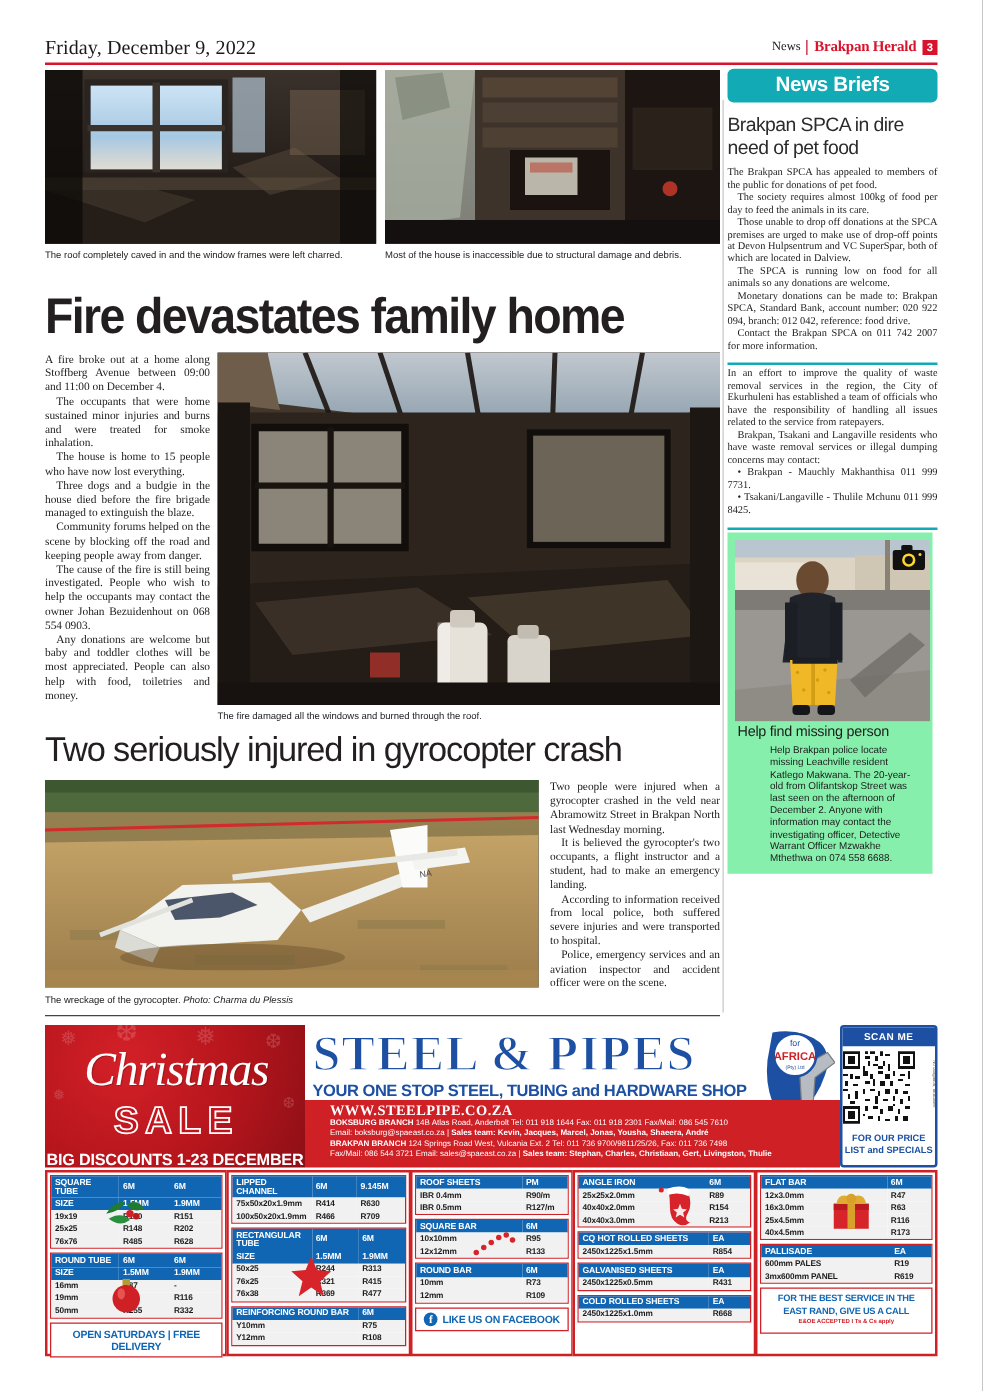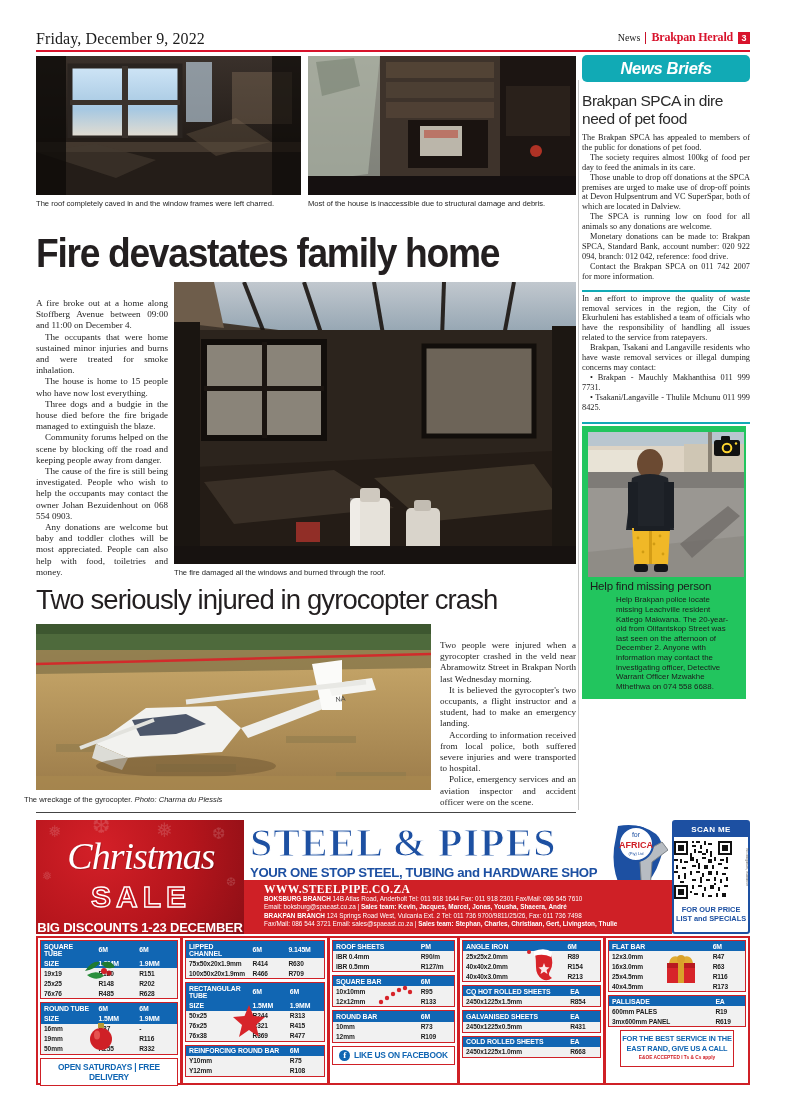--- a/index.html
+++ b/index.html
@@ -27,37 +27,37 @@
   .burn1{background:
      linear-gradient(180deg,#2c2622 0%,#1b1714 100%);}
 
   
   .hl-main{position:absolute;left:36px;top:232px;width:540px;font-family:"Liberation Sans",sans-serif;
      font-weight:bold;font-size:40px;line-height:42px;letter-spacing:-1.4px;color:#231f20;transform:scaleX(.93);transform-origin:left center;}
   .hl-sub{position:absolute;left:36px;top:585px;width:545px;font-family:"Liberation Sans",sans-serif;
      font-weight:normal;font-size:27.5px;line-height:30px;letter-spacing:-.9px;color:#231f20;}
 
   
-  .body-col{position:absolute;font-family:"Liberation Serif",serif;font-size:9.1px;line-height:11.2px;color:#1c1c1c;text-align:justify;margin-top:16px;}
+  .body-col{position:absolute;font-family:"Liberation Serif",serif;font-size:9.1px;line-height:11.2px;color:#1c1c1c;text-align:justify;}
   .body-col p{margin:0;text-indent:9px;}
   .body-col p.first{text-indent:0;}
 
   
   .rail{position:absolute;left:582px;top:55px;width:168px;}
   .rail-sep{position:absolute;left:578px;top:80px;width:1px;height:730px;background:#c8c8c8;}
-  .briefs-tab{width:168px;height:27px;background:#11aab5;border-radius:5px;display:flex;align-items:center;justify-content:center;font-style:italic;}
+  .briefs-tab{width:168px;height:27px;background:#11aab5;border-radius:5px;display:flex;align-items:center;justify-content:center;}
   .briefs-tab span{color:#fff;font-weight:bold;font-size:16.5px;letter-spacing:-.3px;}
   .rail-h{font-family:"Liberation Sans",sans-serif;font-size:15.5px;line-height:18px;color:#2b2b2b;font-weight:normal;letter-spacing:-.45px;margin:10px 0 5px;}
   .rail-body{font-family:"Liberation Serif",serif;font-size:8.3px;line-height:9.9px;color:#1c1c1c;text-align:justify;}
   .rail-body p{margin:0;text-indent:8px;}
   .rail-body p.first{text-indent:0;}
   .teal-rule{height:2px;background:#11aab5;margin:8px 0 2px;}
 
   
-  .mp-card{position:relative;width:164px;background:#22c55e;padding:6px 6px 8px;}
+  .mp-card{position:relative;width:164px;background:#86efac;padding:6px 6px 8px;}
   .mp-photo{position:relative;width:156px;height:145px;overflow:hidden;background:#b8b0a4;}
   .cam-icon{position:absolute;right:4px;top:4px;width:26px;height:20px;}
   .mp-title{font-family:"Liberation Sans",sans-serif;font-size:11.5px;color:#1c1c1c;padding:3px 2px 1px;letter-spacing:-.2px;}
   .mp-text{font-family:"Liberation Sans",sans-serif;font-size:7.9px;line-height:9.6px;color:#1c1c1c;padding:2px 2px 0;margin-left:26px;}
 
   
   .hair{position:absolute;background:#bdbdbd;height:1px;}
 
   
   .ad{position:absolute;left:36px;top:820px;width:714px;height:265px;background:#ffffff;}
@@ -85,21 +85,21 @@
   .qr-top{height:15px;background:#1d50a2;color:#fff;font-family:"Liberation Sans",sans-serif;font-weight:bold;font-size:8px;
      display:flex;align-items:center;justify-content:center;letter-spacing:.4px;}
   .qr-code{width:58px;height:58px;margin:4px auto 2px;}
   .qr-bot{color:#1d50a2;font-family:"Liberation Sans",sans-serif;font-weight:bold;font-size:7.4px;text-align:center;line-height:9px;}
   .qr-side{position:absolute;right:-1px;top:26px;font-size:3.6px;color:#555;writing-mode:vertical-rl;font-family:"Liberation Sans",sans-serif;}
 
   
   .tables{position:absolute;left:0;top:116px;width:714px;height:149px;display:flex;gap:0;}
   .tcol{border:2px solid #cf2026;border-right-width:1px;padding:2px;display:flex;flex-direction:column;gap:3px;}
   .tcol:first-child{border-right-width:1px;}
-  .tcol:last-child{border-right-width:2px;align-items:center;}
+  .tcol:last-child{border-right-width:2px;}
   table.pt{width:100%;border-collapse:collapse;table-layout:fixed;}
   table.pt th{background:#1166b3;color:#fff;font-family:"Liberation Sans",sans-serif;font-weight:bold;font-size:6.9px;
      text-align:left;padding:1.6px 3px;letter-spacing:-.1px;}
   table.pt td{background:#f1f1f1;color:#1c1c1c;font-family:"Liberation Sans",sans-serif;font-weight:bold;font-size:6.6px;
      padding:1.5px 3px;letter-spacing:-.1px;}
   .tblock{border:1.5px solid #cf2026;position:relative;}
   .banner{border:1.5px solid #cf2026;background:#fff;color:#1166b3;font-family:"Liberation Sans",sans-serif;font-weight:bold;
      font-size:8.4px;text-align:center;padding:3px 1px;letter-spacing:-.2px;}
   .banner.small{font-size:7.4px;line-height:9.5px;}
   .banner .tiny{font-size:4.8px;display:block;color:#cf2026;letter-spacing:0;}
@@ -282,21 +282,21 @@
       <text x="300" y="78" font-family="Liberation Sans, sans-serif" font-size="7" fill="#444" transform="rotate(-8 300 78)">NA</text>
 
       <path d="M150 78 L330 58" stroke="#e8e8e4" stroke-width="5" fill="none"></path>
       <path d="M118 96 L44 124" stroke="#e2e2dd" stroke-width="4" fill="none"></path>
 
       <ellipse cx="150" cy="142" rx="90" ry="11" fill="#6d5531" opacity=".5"></ellipse>
 
       <rect y="152" width="395" height="14" fill="#a8884f" opacity=".75"></rect>
     </svg>
   </div>
-  <div class="cap" style="left:24px;top:795px;width:390px;">
+  <div class="cap" style="left:36px;top:795px;width:390px;">
     <span>The wreckage of the gyrocopter. </span><i>Photo: Charma du Plessis</i>
   </div>
 
   <div class="body-col" style="left:440px;top:624px;width:136px;">
     <p class="first">Two people were injured when a gyrocopter crashed in the veld near Abramowitz Street in Brakpan North last Wednesday morning.</p>
     <p>It is believed the gyrocopter's two occupants, a flight instructor and a student, had to make an emergency landing.</p>
     <p>According to information received from local police, both suffered severe injuries and were transported to hospital.</p>
     <p>Police, emergency services and an aviation inspector and accident officer were on the scene.</p>
   </div>
 

